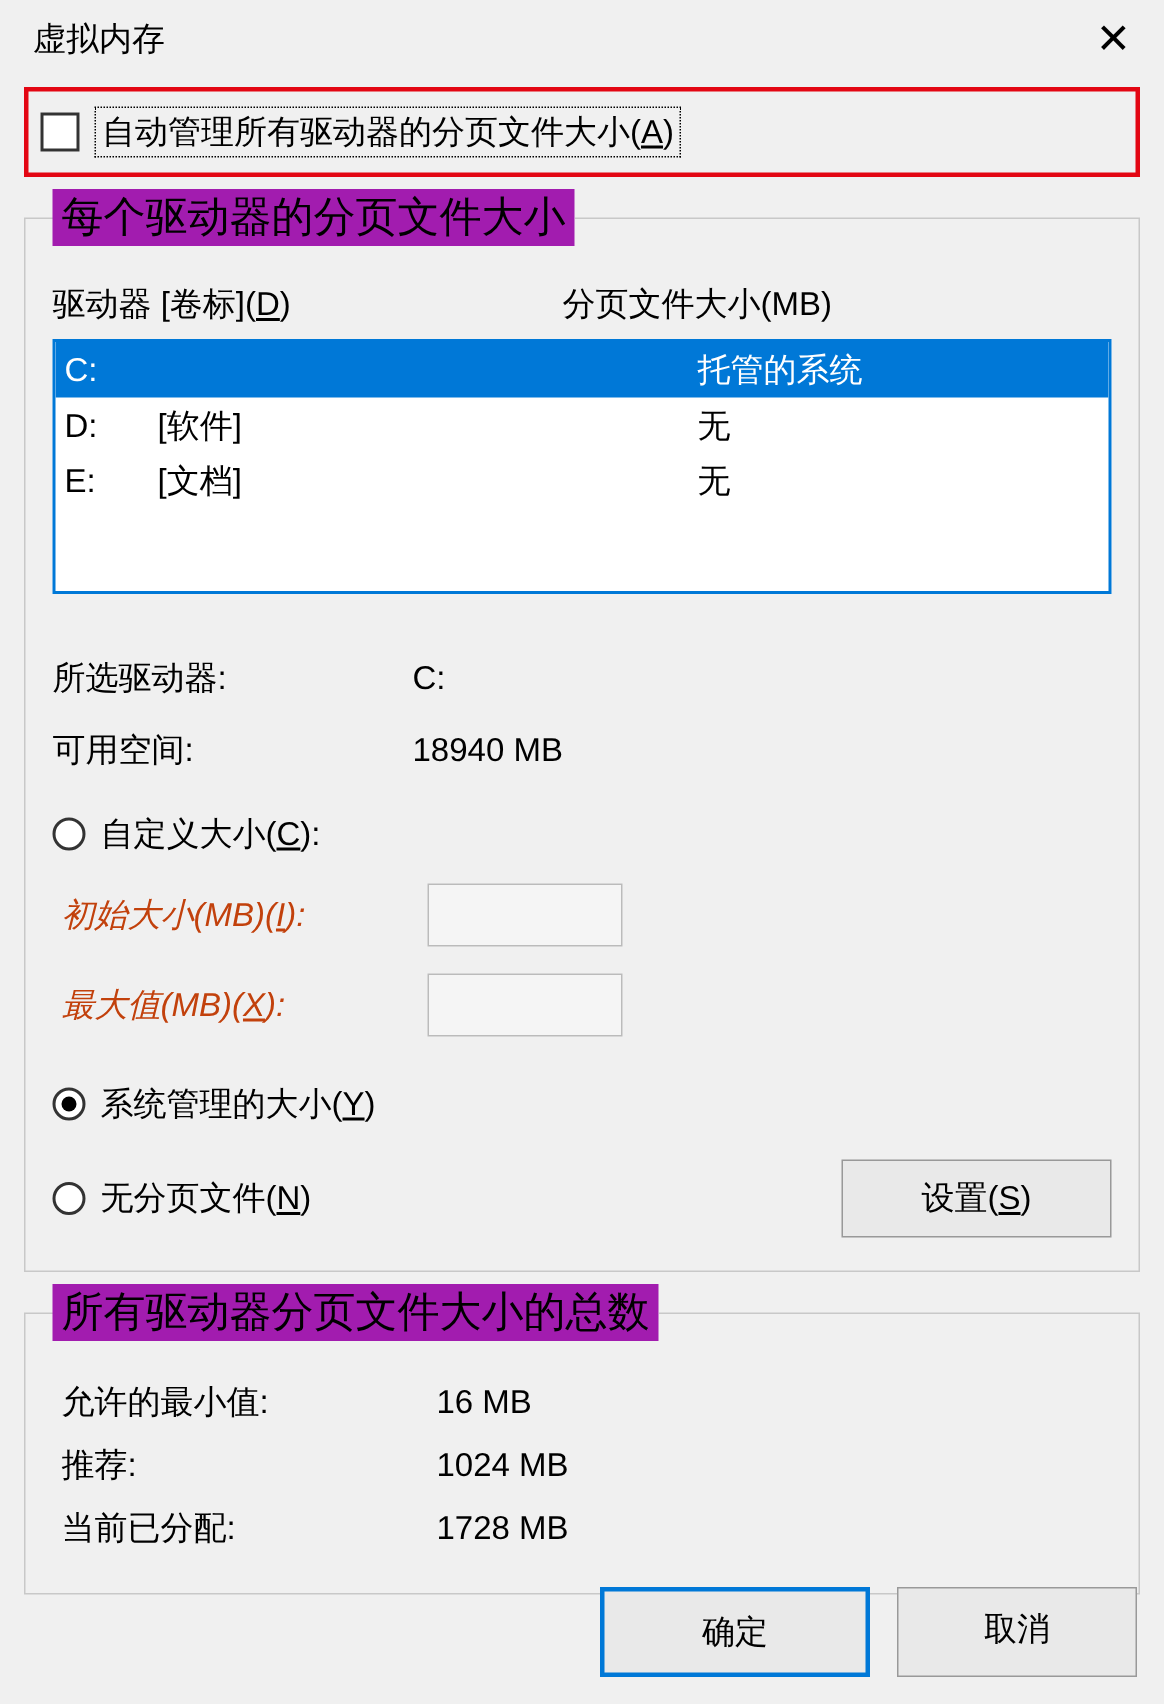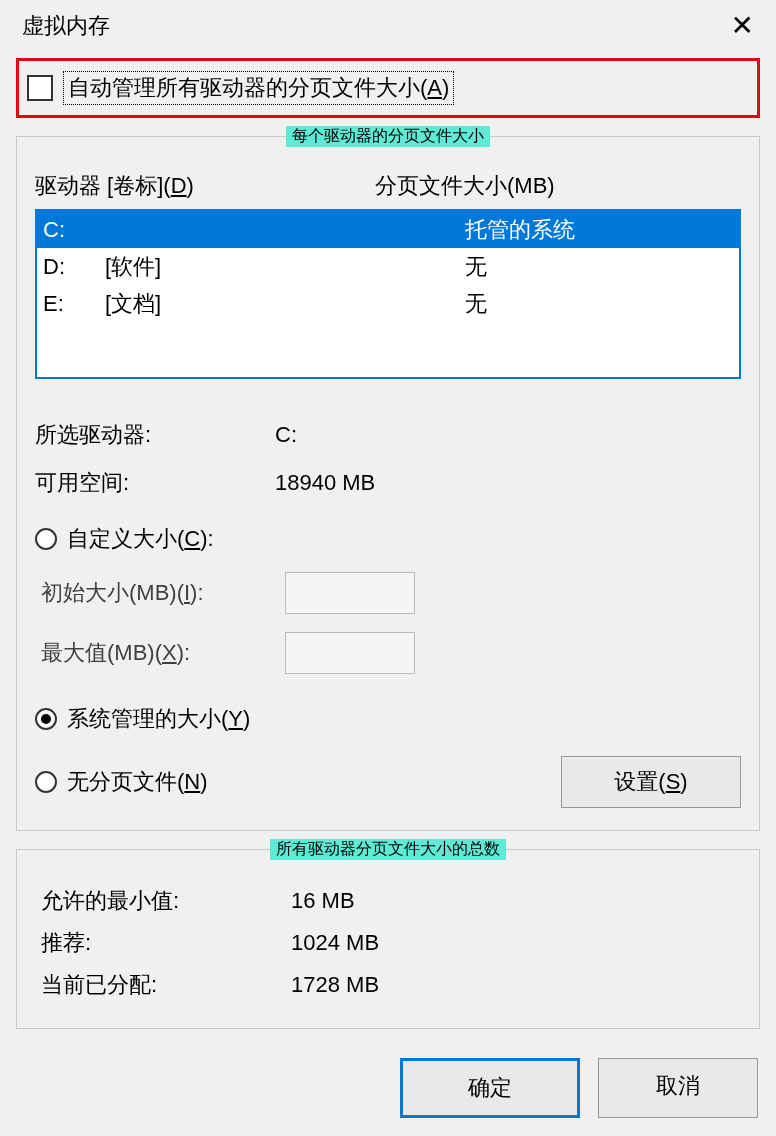--- a/index.html
+++ b/index.html
@@ -50,23 +50,22 @@
     }
     .chk-label .und, .und { text-decoration: underline; }
     fieldset {
       border: 1px solid #c8c8c8;
       margin: 8px 16px;
       padding: 20px 18px 22px 18px;
       position: relative;
     }
     legend {
       padding: 0 6px;
-      font-size: 16px;
-      background: #5eead4;
-      text-align: center;
+      font-size: 28px;
+      background: #a21caf;
     }
     .drive-headers {
       display: flex;
       padding: 4px 0 8px 0;
       font-size: 22px;
     }
     .drive-headers .col1 { width: 340px; }
     .drive-list {
       border: 2px solid #0078d7;
       background: #fff;
@@ -121,22 +120,23 @@
       left: 4px;
     }
     .size-input-row {
       display: flex;
       align-items: center;
       margin-top: 18px;
       font-size: 22px;
     }
     .size-input-row .lbl {
       width: 250px;
-      color: #404040;
+      color: #c2410c;
       padding-left: 6px;
+      font-style: italic;
     }
     .num-input {
       width: 130px;
       height: 42px;
       border: 1px solid #bbb;
       background: #f5f5f5;
     }
     .set-btn-row {
       display: flex;
       justify-content: space-between;

